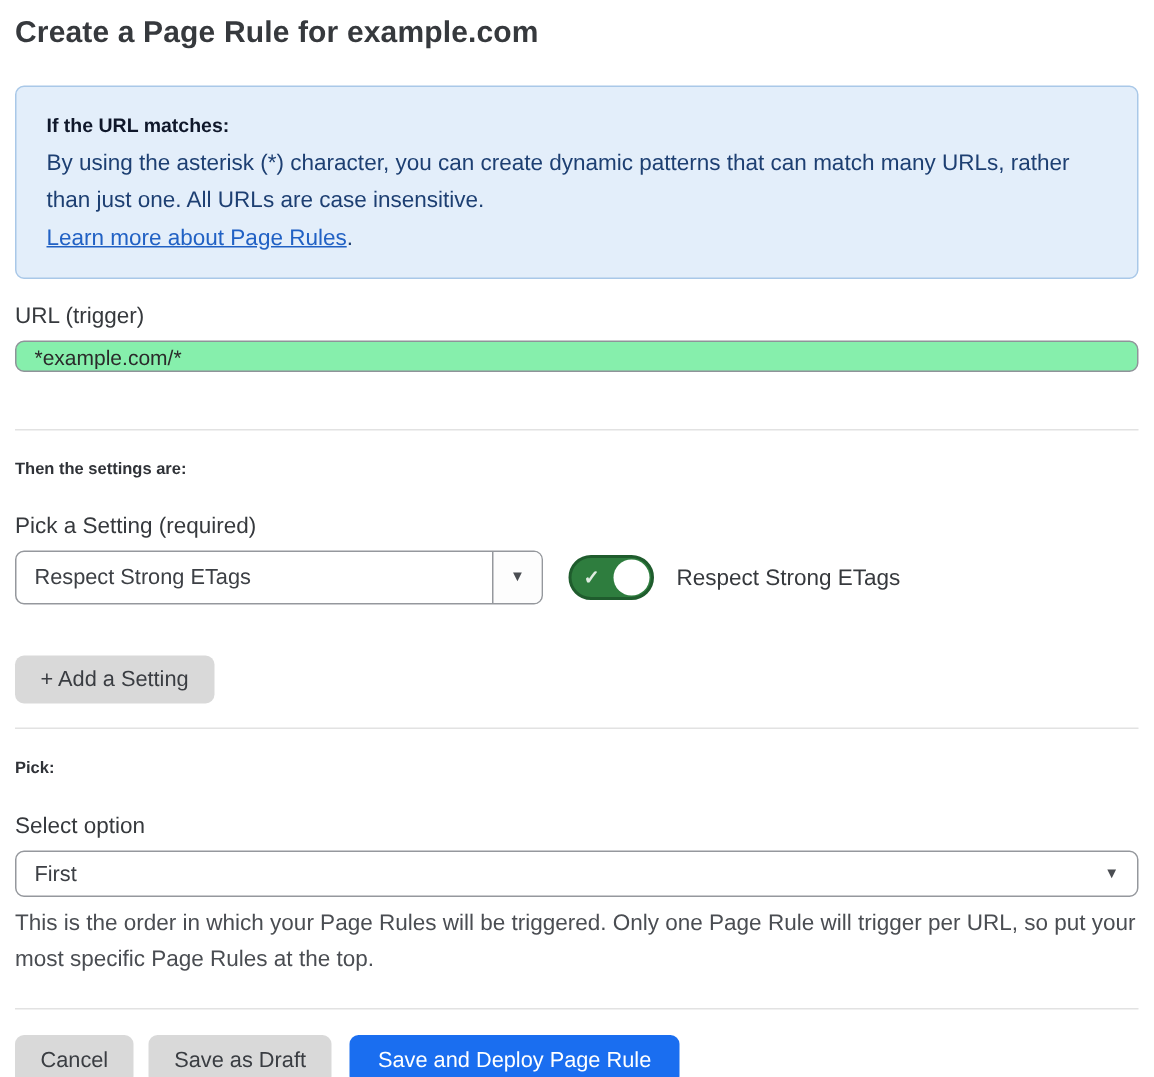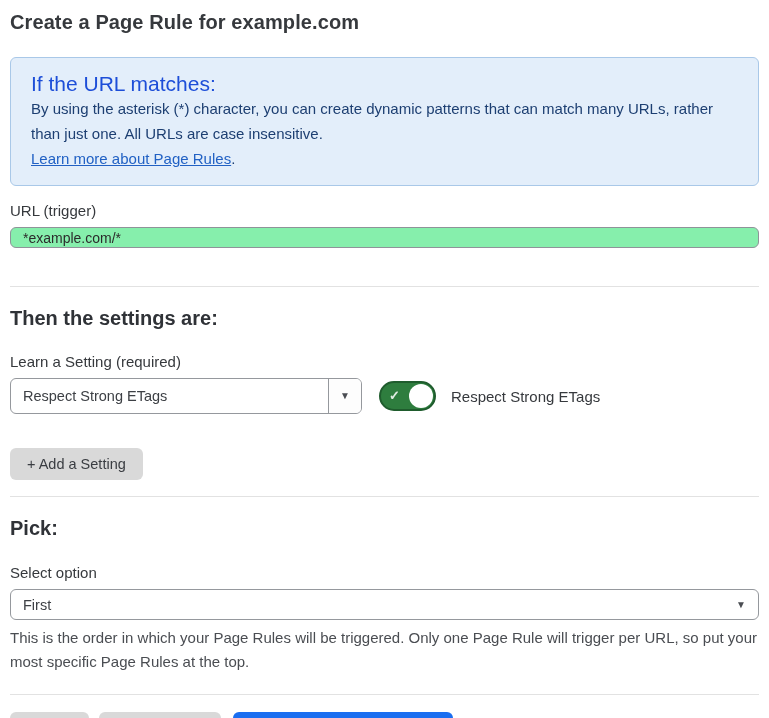--- a/index.html
+++ b/index.html
@@ -26,23 +26,23 @@
     margin-top: 23px;
     background: #e3eefa;
     border: 1px solid #a9c8e8;
     border-radius: 6px;
     padding: 13px 20px 14px 20px;
     color: #1d3f72;
     font-size: 15px;
     line-height: 25px;
   }
   .info-heading {
-    font-weight: 400;
-    font-size: 21px;
-    color: #1d4ed8;
+    font-weight: 700;
+    font-size: 13px;
+    color: #0f172a;
   }
   .info-body { margin-top: 0; }
   .info-link {
     color: #2161c4;
     text-decoration: underline;
     cursor: pointer;
   }
   .info-link-suffix { color: #1d3f72; }
   .field-label {
     font-size: 15px;
@@ -63,21 +63,21 @@
     color: #2b2b2b;
     outline: none;
   }
   .divider {
     border: none;
     border-top: 1px solid #e2e2e2;
     height: 0;
   }
   .divider-1 { margin-top: 38px; }
   .section-heading {
-    font-size: 20px;
+    font-size: 11px;
     font-weight: 700;
     color: #2f3237;
     margin-top: 20px;
   }
   .picker-label { margin-top: 23px; }
   .setting-row {
     margin-top: 8px;
     display: flex;
     align-items: center;
   }
@@ -217,21 +217,21 @@
     <div><a class="info-link">Learn more about Page Rules</a><span class="info-link-suffix">.</span></div>
   </div>
 
   <div class="field-label url-label">URL (trigger)</div>
   <input class="url-input" type="text" value="*example.com/*" style="">
 
   <hr class="divider divider-1">
 
   <div class="section-heading">Then the settings are:</div>
 
-  <div class="field-label picker-label">Learn a Setting (required)</div>
+  <div class="field-label picker-label">Pick a Setting (required)</div>
 
   <div class="setting-row">
     <div class="dropdown">
       <div class="dropdown-value">Respect Strong ETags</div>
       <div class="dropdown-arrow-box">
         <span class="caret">▼</span>
       </div>
     </div>
     <div class="toggle">
       <span class="toggle-check">✓</span>

